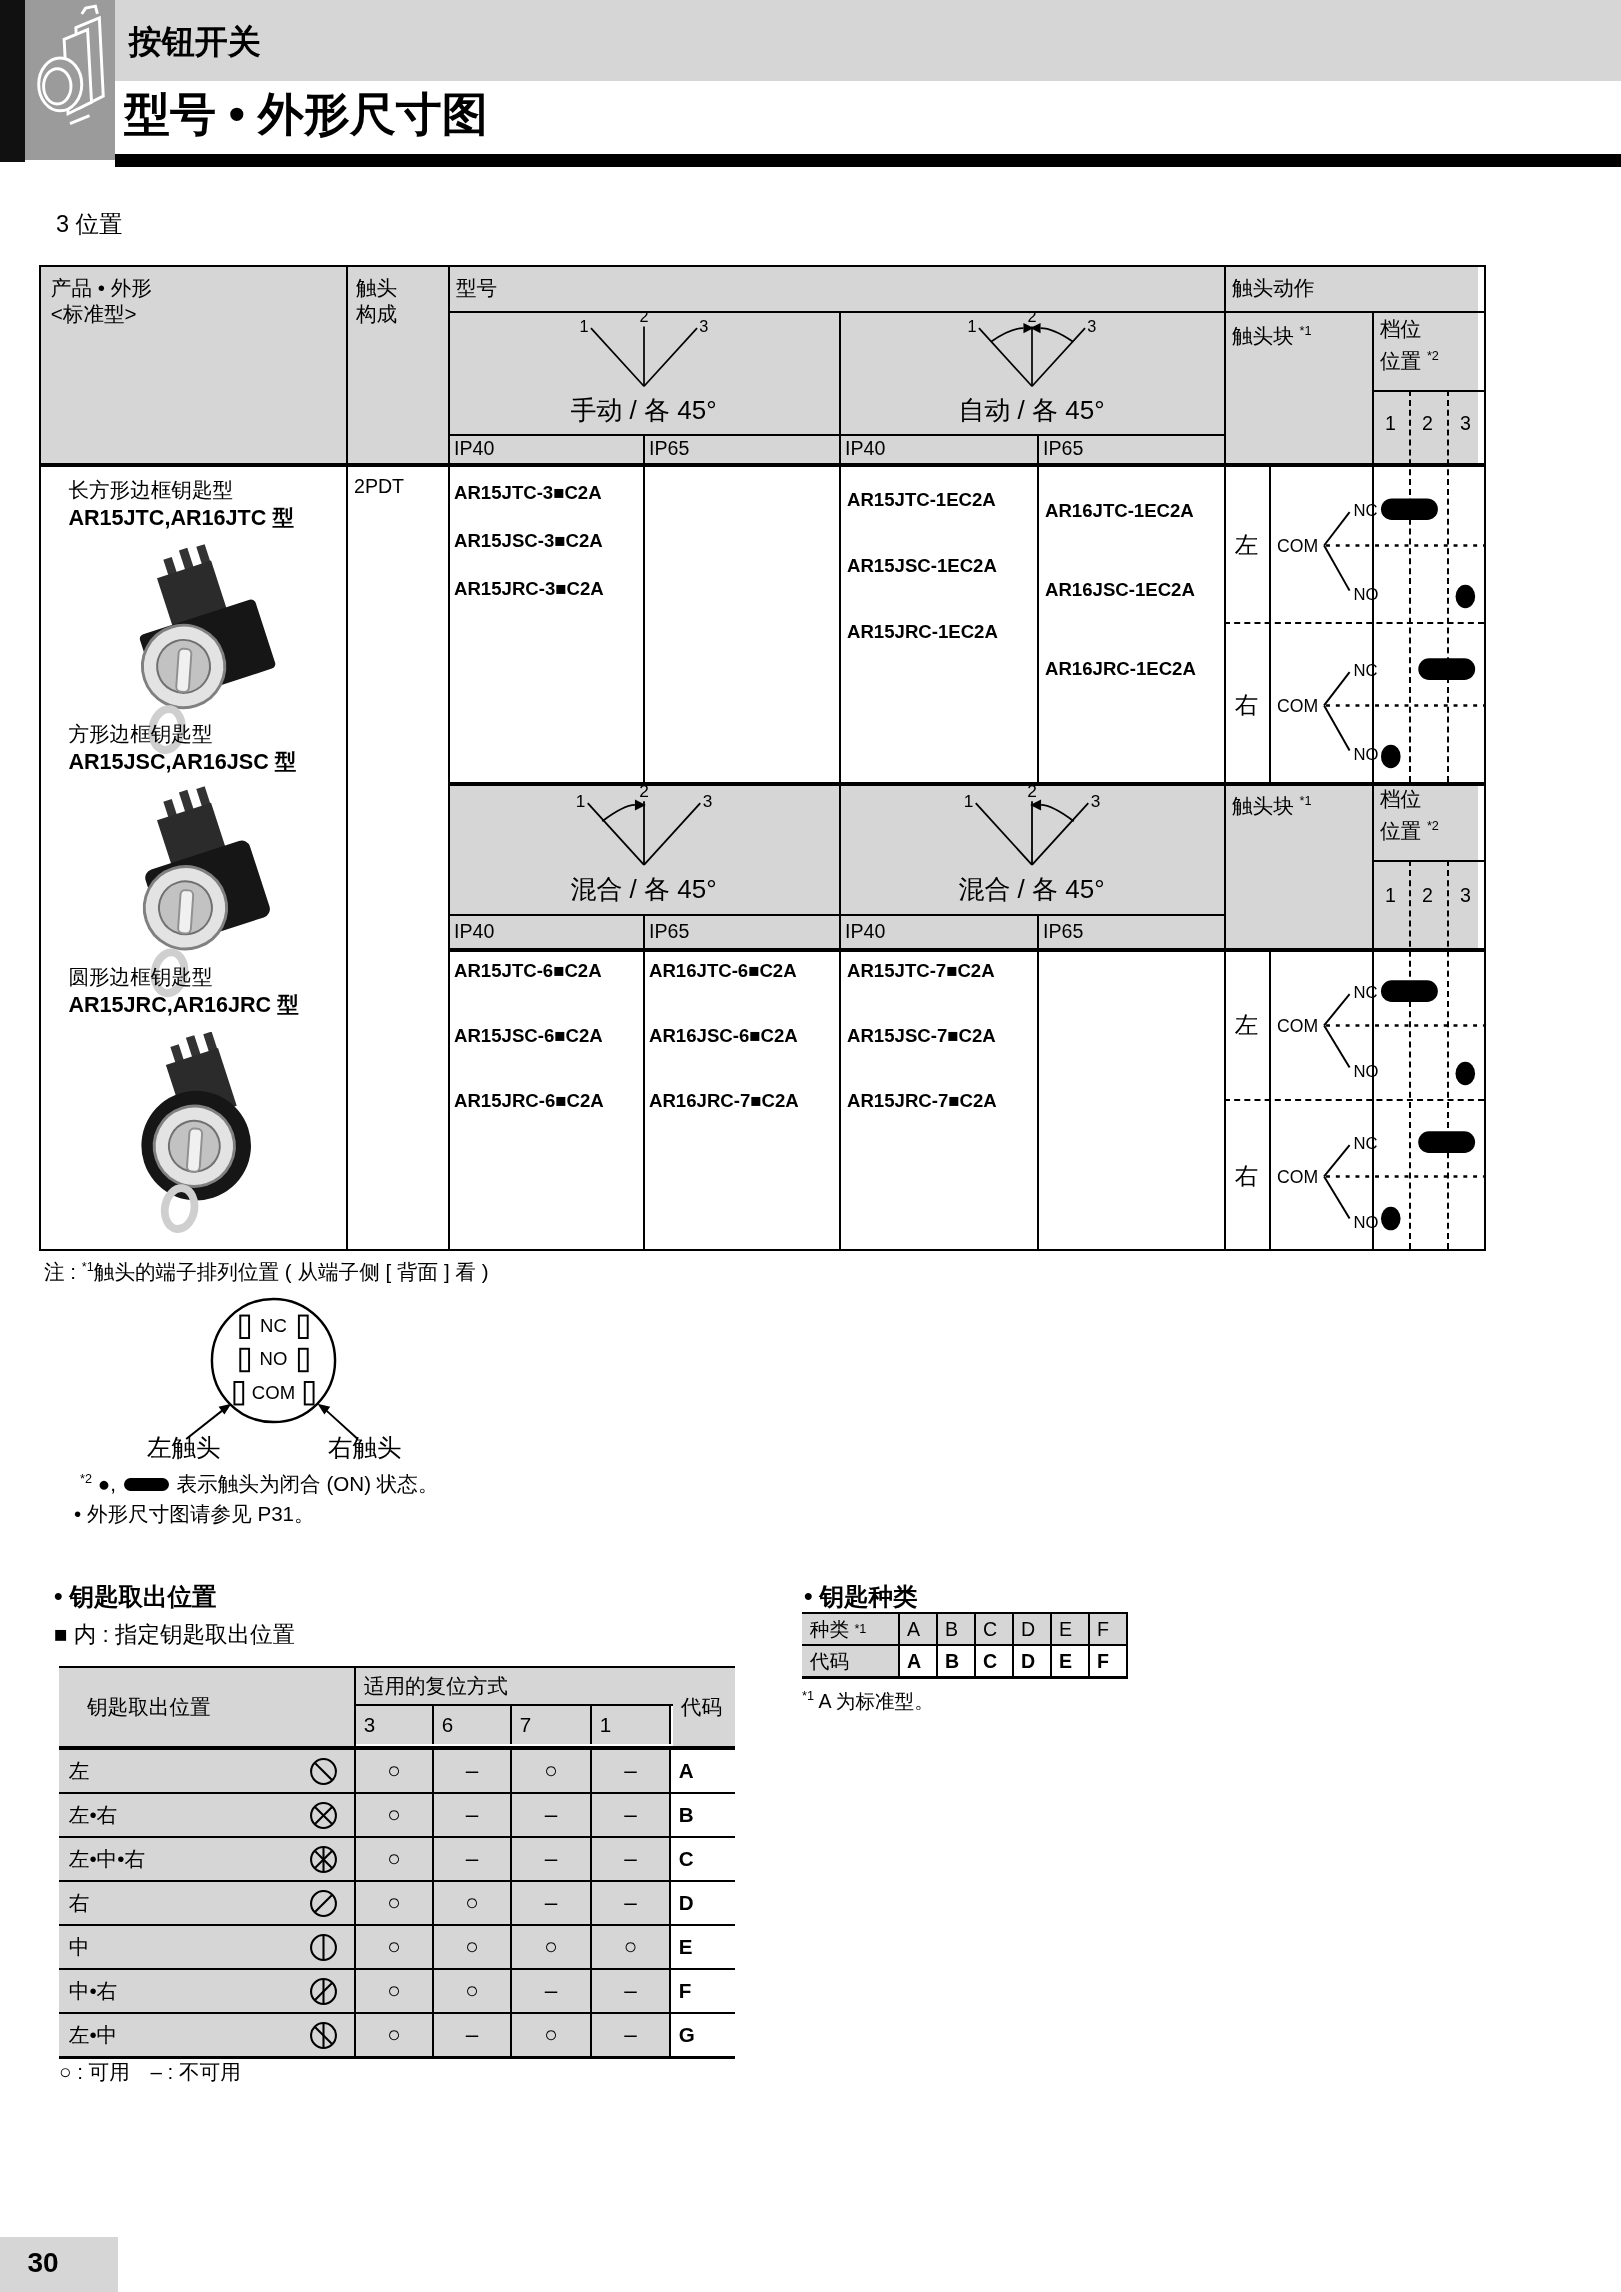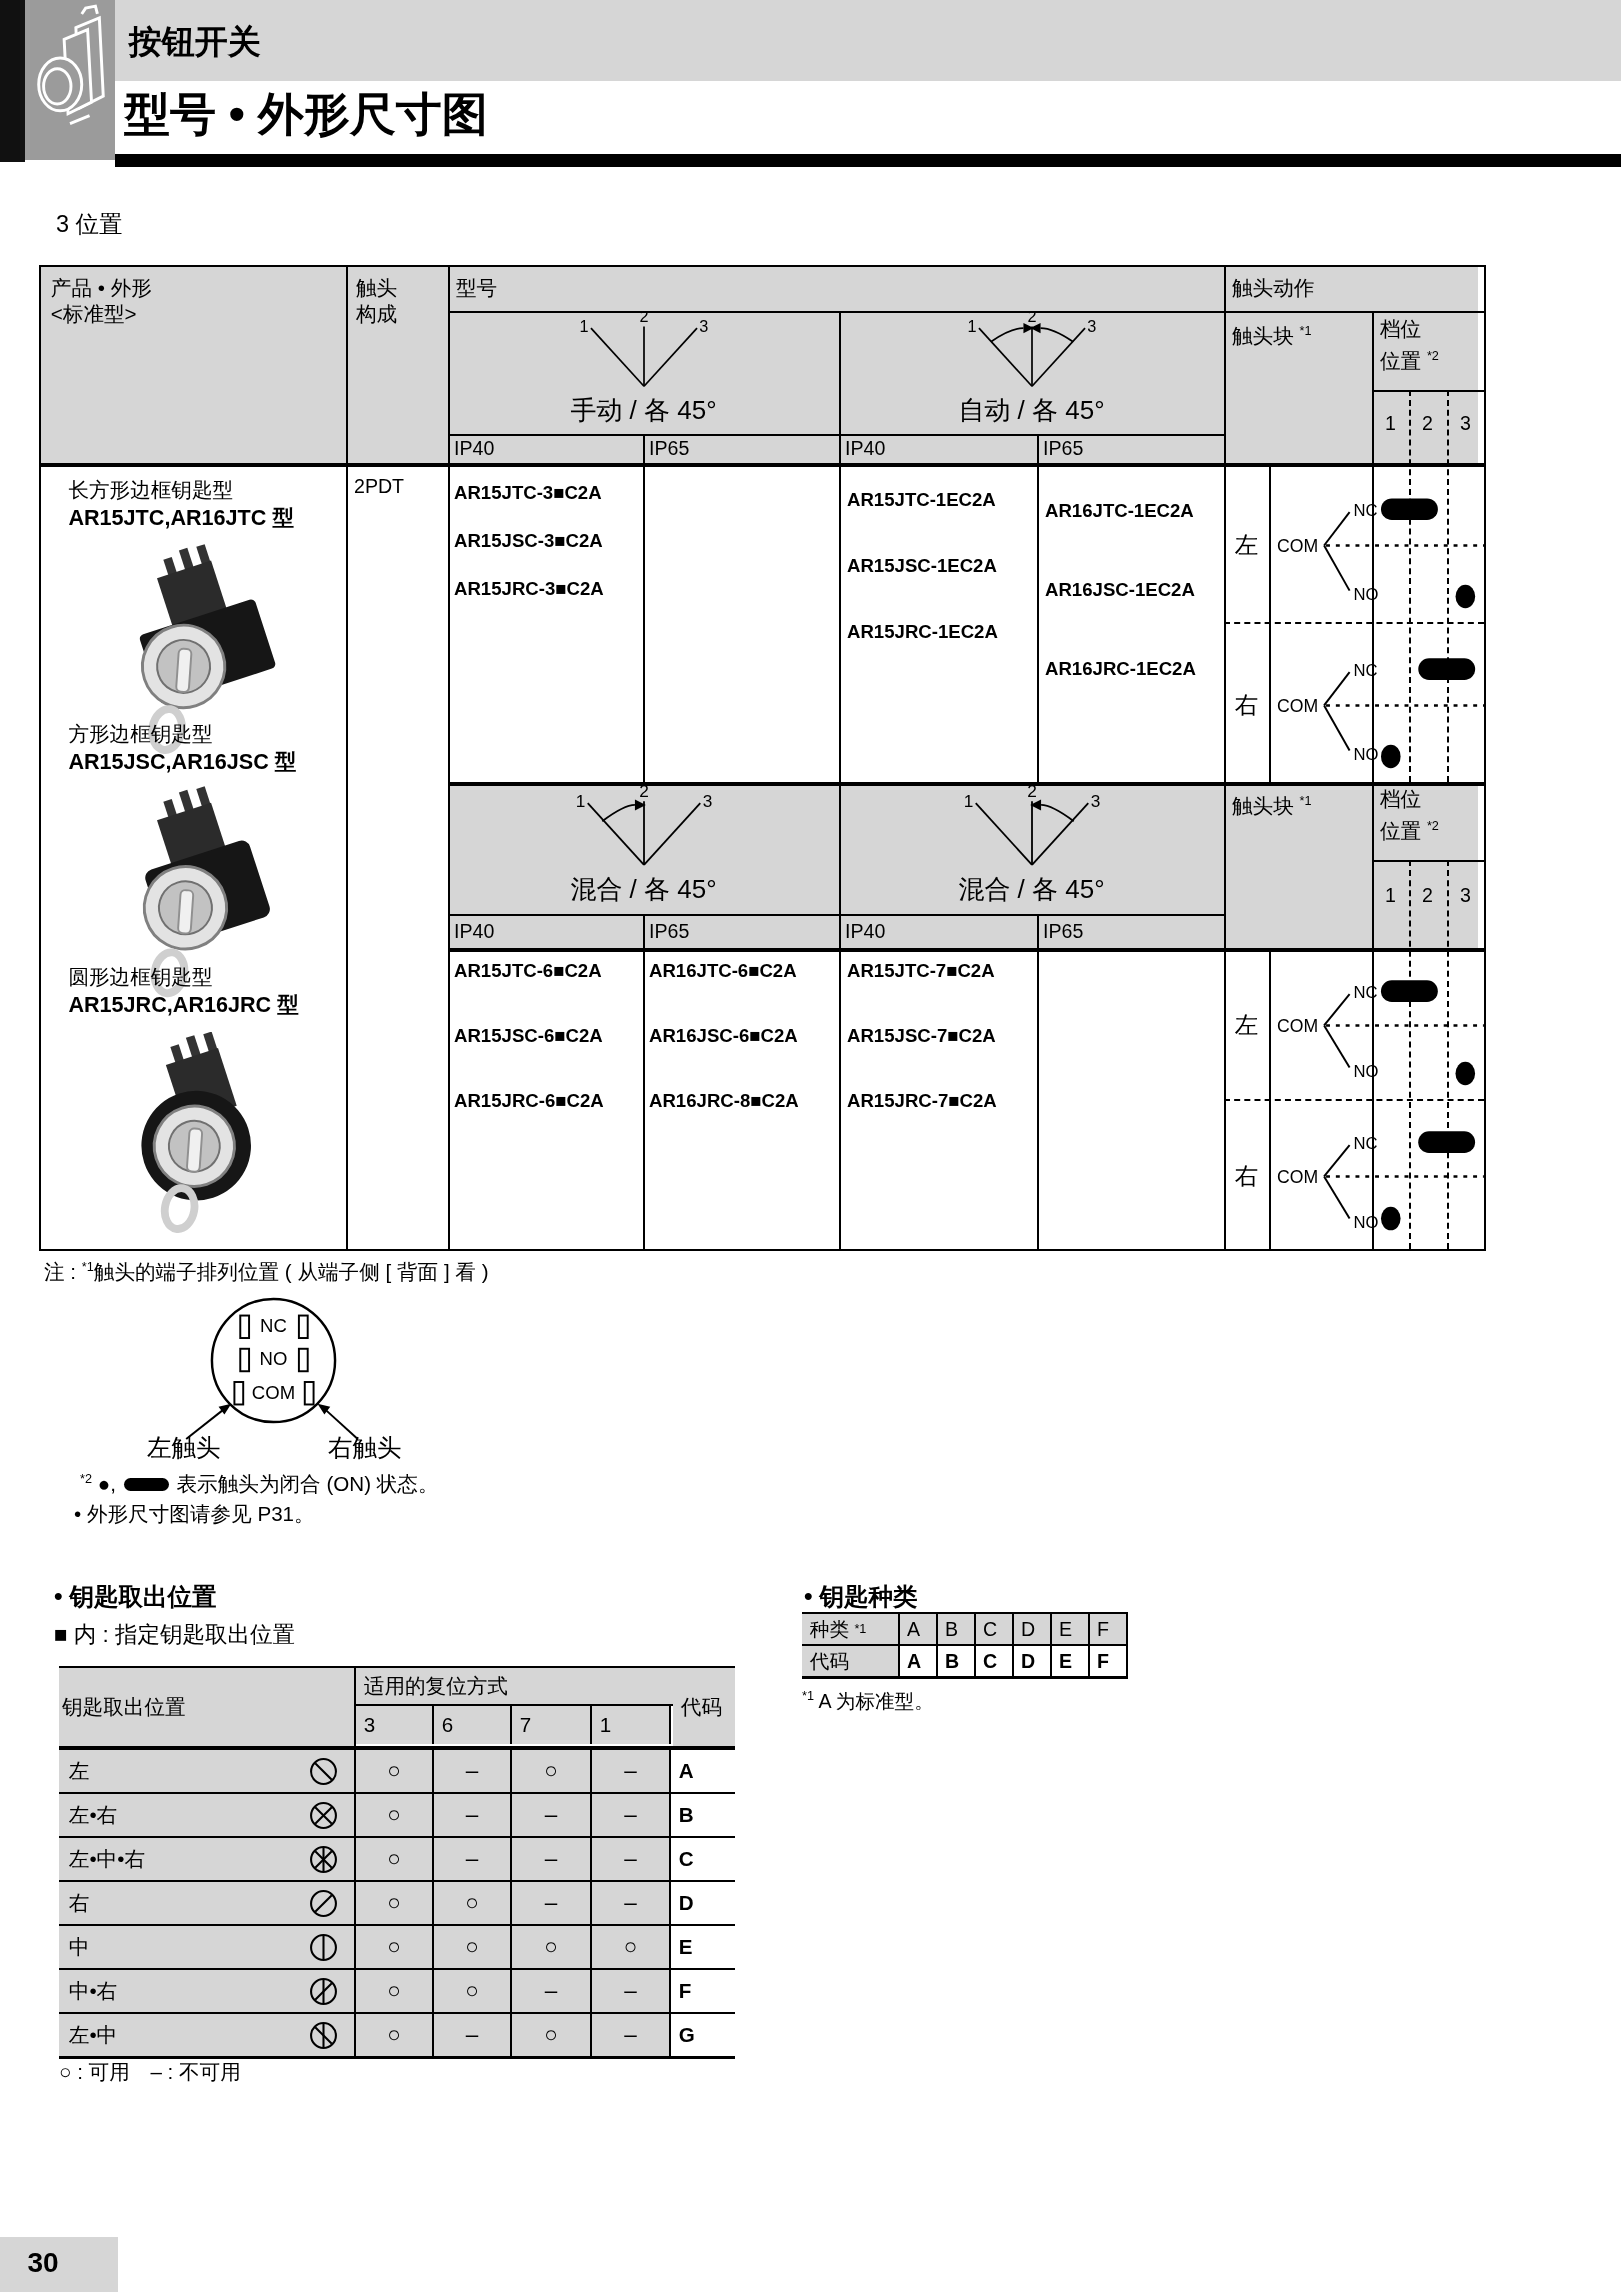--- a/index.html
+++ b/index.html
@@ -17,21 +17,21 @@
   .modelcol{display:flex;flex-direction:column;font-weight:bold;font-size:18.6px;letter-spacing:0}
   .diagcell{position:absolute;display:flex;flex-direction:column;align-items:center;justify-content:flex-end}
   .diaglabel{font-size:26px;margin-bottom:5.9px}
   .iplabel{position:absolute;font-size:19.6px}
   .poslbl{position:absolute;width:37px;text-align:center;font-size:19.6px}
   .prodname{position:absolute;font-size:20.6px;white-space:nowrap}
   .prodmodel{position:absolute;font-size:21.6px;font-weight:bold;white-space:nowrap}
   
   #kr-table{position:absolute;left:59px;top:1666px;width:676px;border-top:2.9px solid #000;border-bottom:3.9px solid #000;font-size:20.6px}
   .kr-head{display:flex;height:78px;border-bottom:2.9px solid #000}
-  .kr-poslabel{width:297px;background:#d6d6d6;display:flex;align-items:center;padding-left:3px;box-sizing:border-box;border-right:2px solid #000}
+  .kr-poslabel{width:297px;background:#d6d6d6;display:flex;align-items:center;padding-left:28px;box-sizing:border-box;border-right:2px solid #000}
   .kr-mid{width:317px;display:flex;flex-direction:column}
   .kr-reset{height:38px;border-bottom:2px solid #000;background:#d6d6d6;display:flex;align-items:center;padding-left:7.8px;box-sizing:border-box}
   .kr-codes{display:flex;height:38px}
   .kr-codes .kc{background:#d6d6d6;border-right:2px solid #000;box-sizing:border-box;display:flex;align-items:center;padding-left:7.8px}
   .kr-codecol{flex:1;background:#d6d6d6;display:flex;align-items:center;padding-left:7.8px;box-sizing:border-box}
   .kr-row{display:flex;height:42px;border-top:2px solid #000}
   .kr-row:first-of-type{border-top:none}
   .kr-label{width:297px;background:#d6d6d6;display:flex;align-items:center;padding-left:9.8px;box-sizing:border-box;border-right:2px solid #000}
   .kr-mark{background:#d6d6d6;border-right:2px solid #000;box-sizing:border-box;display:flex;align-items:center;justify-content:center;font-size:22.5px}
   .kr-code{flex:1;background:#fff;display:flex;align-items:center;padding-left:7.8px;font-weight:bold}
@@ -273,21 +273,21 @@
   </div>
 
   <div class="abs modelcol" style="left:413px;top:681px;width:186px;padding-top:11.8px;gap:43px">
     <div>AR15JTC-6■C2A</div>
     <div>AR15JSC-6■C2A</div>
     <div>AR15JRC-6■C2A</div>
   </div>
   <div class="abs modelcol" style="left:608px;top:681px;width:186px;padding-top:11.8px;gap:43px">
     <div>AR16JTC-6■C2A</div>
     <div>AR16JSC-6■C2A</div>
-    <div>AR16JRC-8■C2A</div>
+    <div>AR16JRC-7■C2A</div>
   </div>
   <div class="abs modelcol" style="left:806px;top:681px;width:186px;padding-top:11.8px;gap:43px">
     <div>AR15JTC-7■C2A</div>
     <div>AR15JSC-7■C2A</div>
     <div>AR15JRC-7■C2A</div>
   </div>
 
   <svg class="abs" style="left:1183px;top:196px;font-size:21px" width="260" height="319" viewBox="0 0 265 325">
     <text x="23" y="92" font-size="24" text-anchor="middle">左</text>
     <text x="54" y="91" font-size="18">COM</text>

